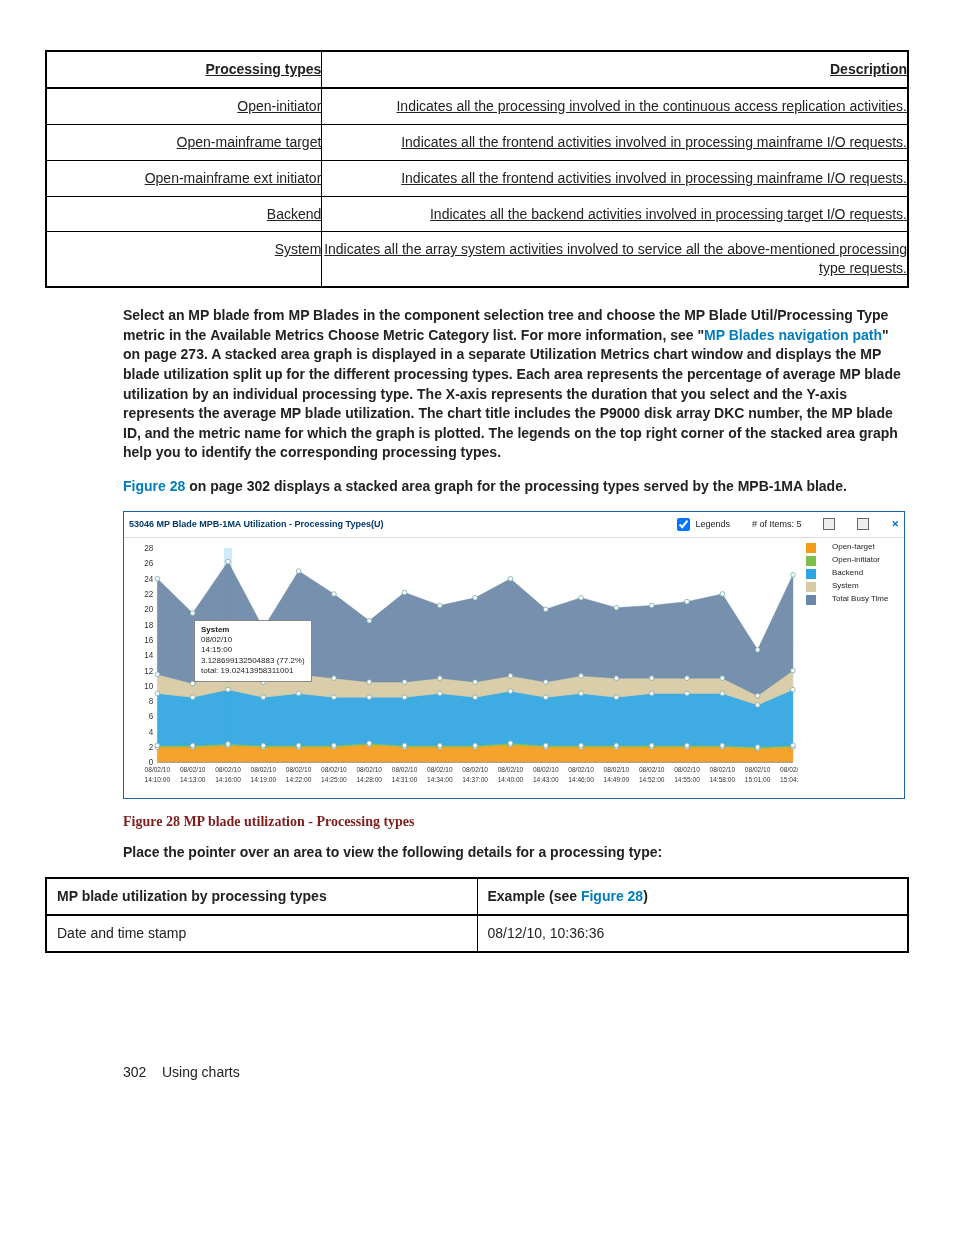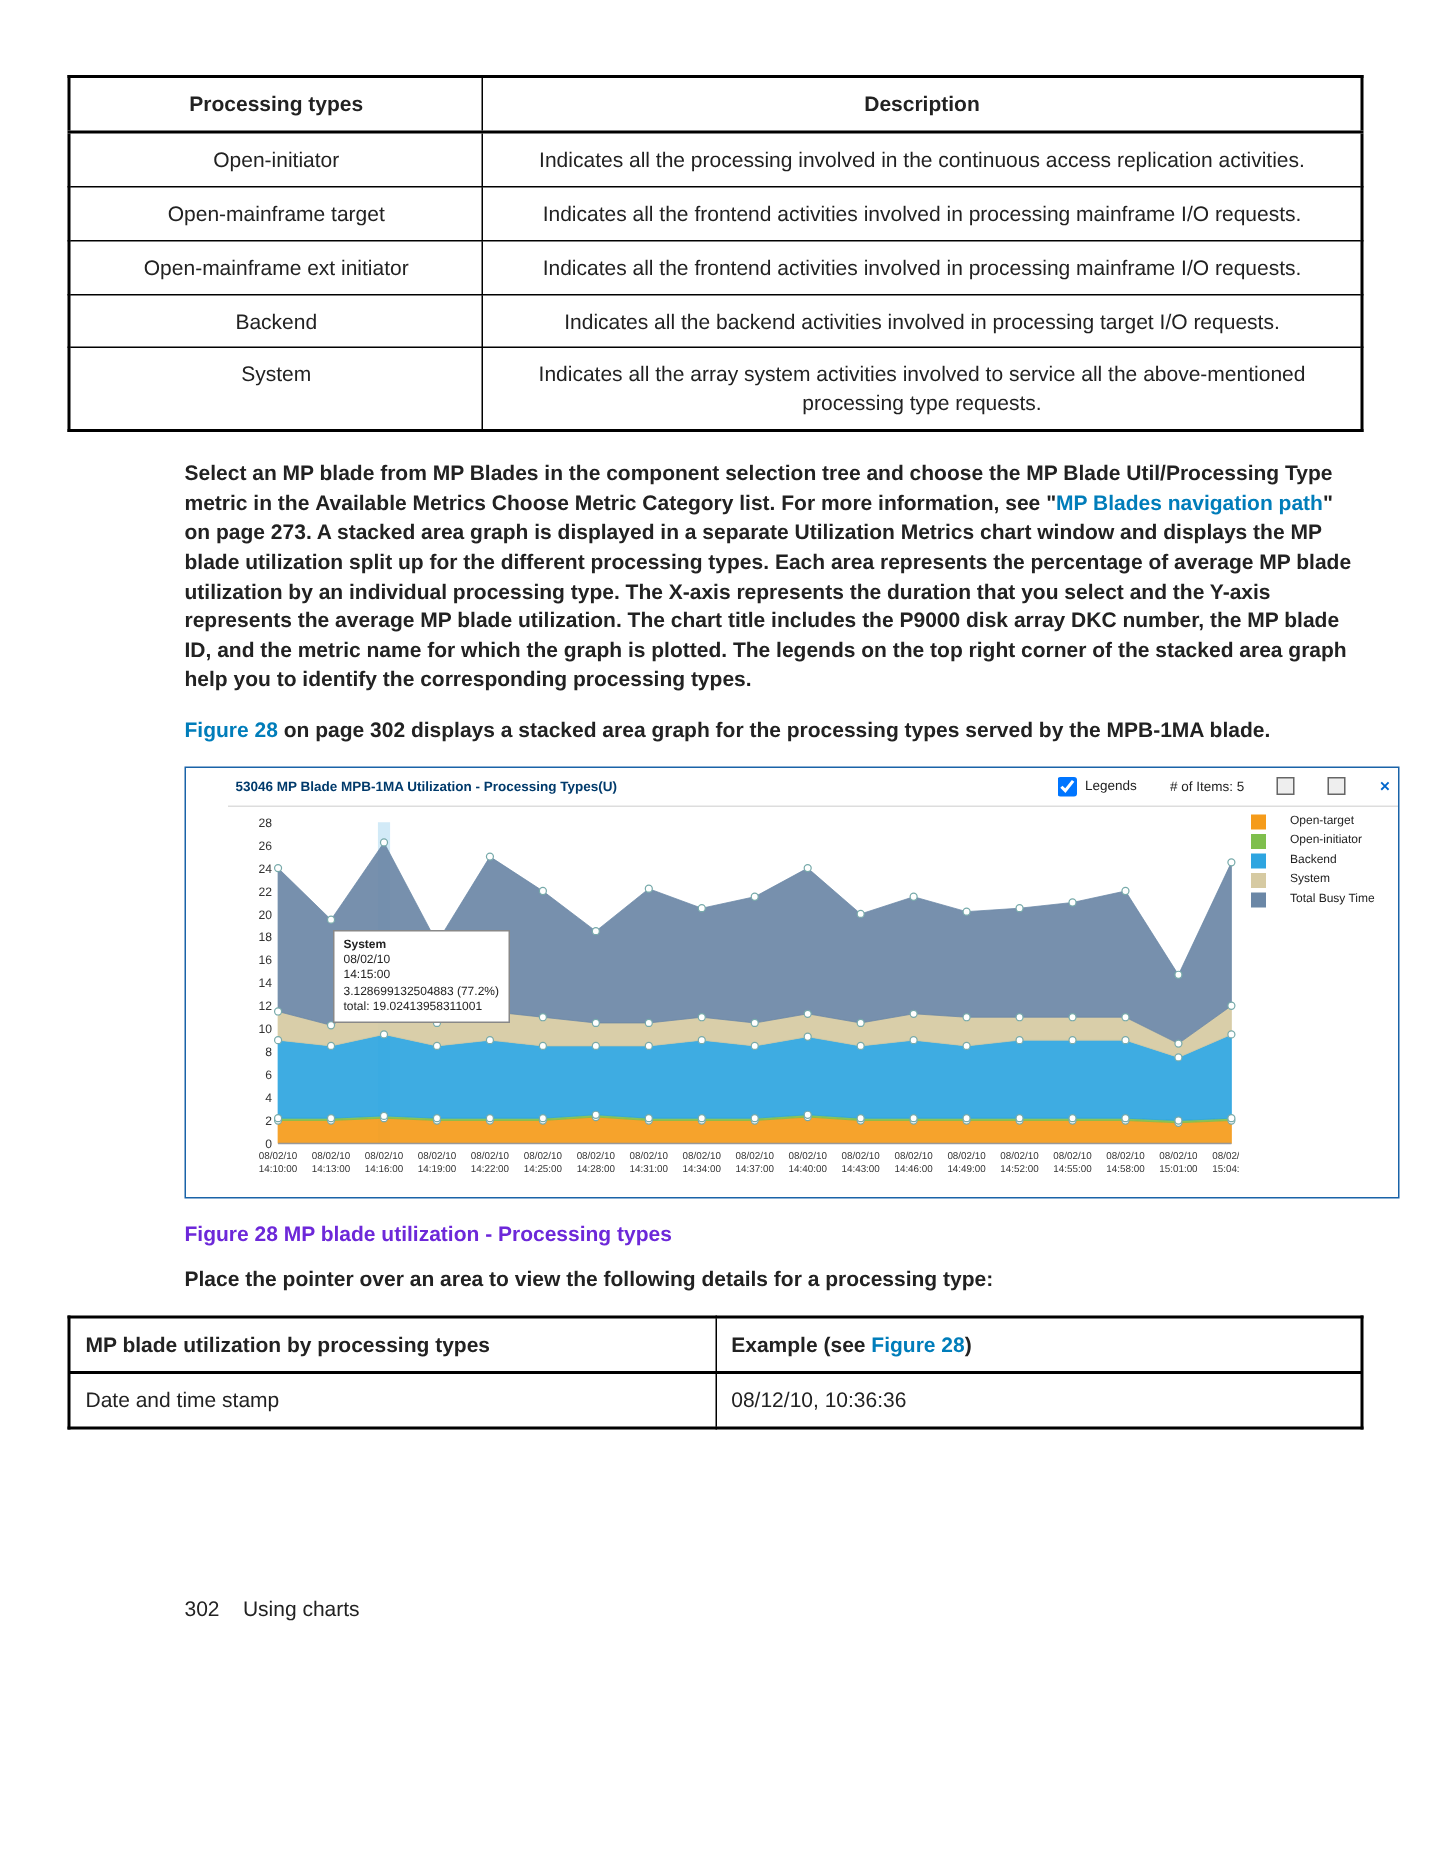--- a/index.html
+++ b/index.html
@@ -13,49 +13,50 @@
     line-height: 1.35;
   }
   table.info {
     border-collapse: collapse;
     width: 100%;
     border: 2px solid #000;
     margin-bottom: 18px;
   }
   table.info th, table.info td {
     border: 1px solid #000;
-    padding: 8px 18px;
-    text-align: center;
+    padding: 8px 0;
+    text-align: right;
     vertical-align: top;
     font-size: 14px;
+    text-decoration: underline;
   }
   table.info th {
     font-weight: bold;
     border-bottom: 2px solid #000;
   }
   table.info col.c1 { width: 32%; }
   p.body {
     margin: 10px 0 14px 78px;
     line-height: 1.4;
     font-weight: bold;
   }
   a.link { color: #007dba; text-decoration: none; }
   .figure-caption {
-    color: #6d28d9;
+    color: #7f1d1d;
     font-weight: bold;
     margin: 14px 0 12px 78px;
     font-size: 14px;
+    font-family: Liberation Serif, serif;
   }
   .chart-wrap {
     margin: 8px 0 0 78px;
     border: 1px solid #1a63a8;
     width: 780px;
     font-size: 9px;
     background: #fff;
-    padding-left: 28px;
   }
   .chart-header {
     display: flex;
     justify-content: space-between;
     align-items: center;
     padding: 3px 5px;
     border-bottom: 1px solid #ddd;
     font-size: 9px;
   }
   .chart-title { font-weight: bold; color: #003a6b; }

